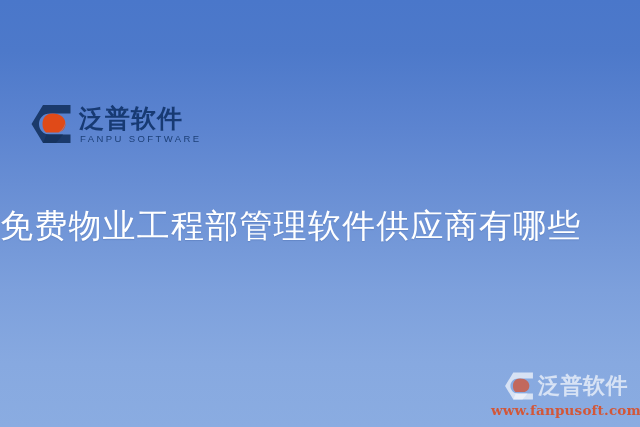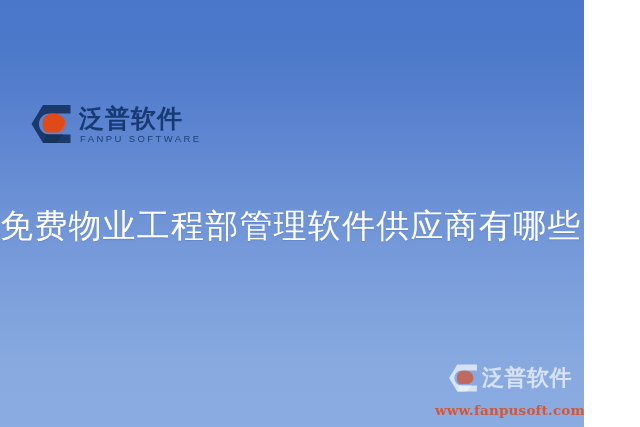--- a/index.html
+++ b/index.html
@@ -3,21 +3,21 @@
 <meta charset="utf-8">
 <title>banner</title>
 <style>
   html, body {
     margin: 0;
     padding: 0;
     background: #ffffff;
   }
   #banner {
     position: relative;
-    width: 584px;
+    width: 640px;
     height: 427px;
     overflow: hidden;
     
     background: linear-gradient(180deg,
         #4a77ca 0%,
         #4d79ca 12%,
         #5c84d0 30%,
         #6e93d6 50%,
         #7da0dc 68%,
         #87a9e0 85%,
@@ -116,21 +116,21 @@
     white-space: nowrap;
   }
   .wm-url {
     font-family: "DejaVu Serif", "Liberation Serif", serif;
     font-size: 13.5px;
     line-height: 16px;
     font-weight: 700;
     color: #d9502a;
     letter-spacing: 0.2px;
     white-space: nowrap;
-    margin-top: 9px;
+    margin-top: 1px;
   }
 </style>
 </head>
 <body>
 
 <div id="banner">
 
   <div class="brand">
     <span class="brand-mark-wrap">
       <svg class="brand-mark" viewBox="0 0 42 42" xmlns="http://www.w3.org/2000/svg" aria-hidden="true">

